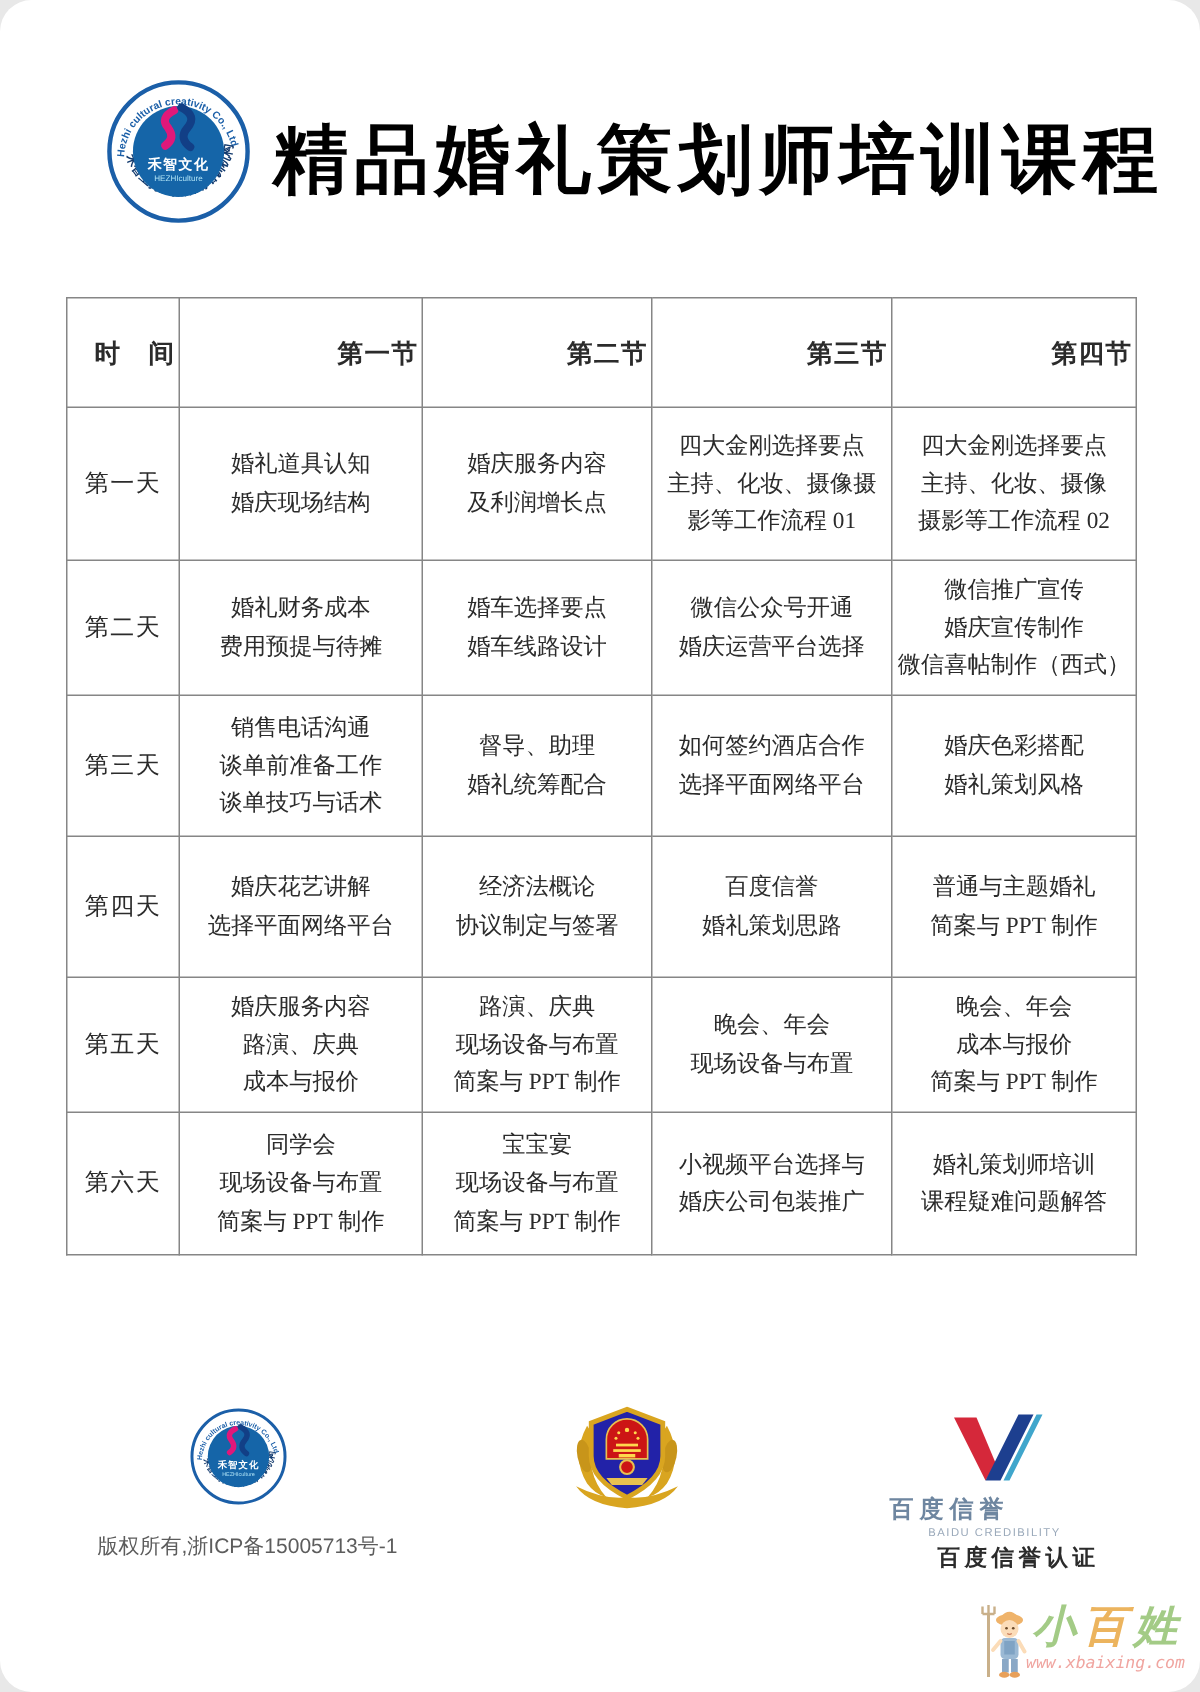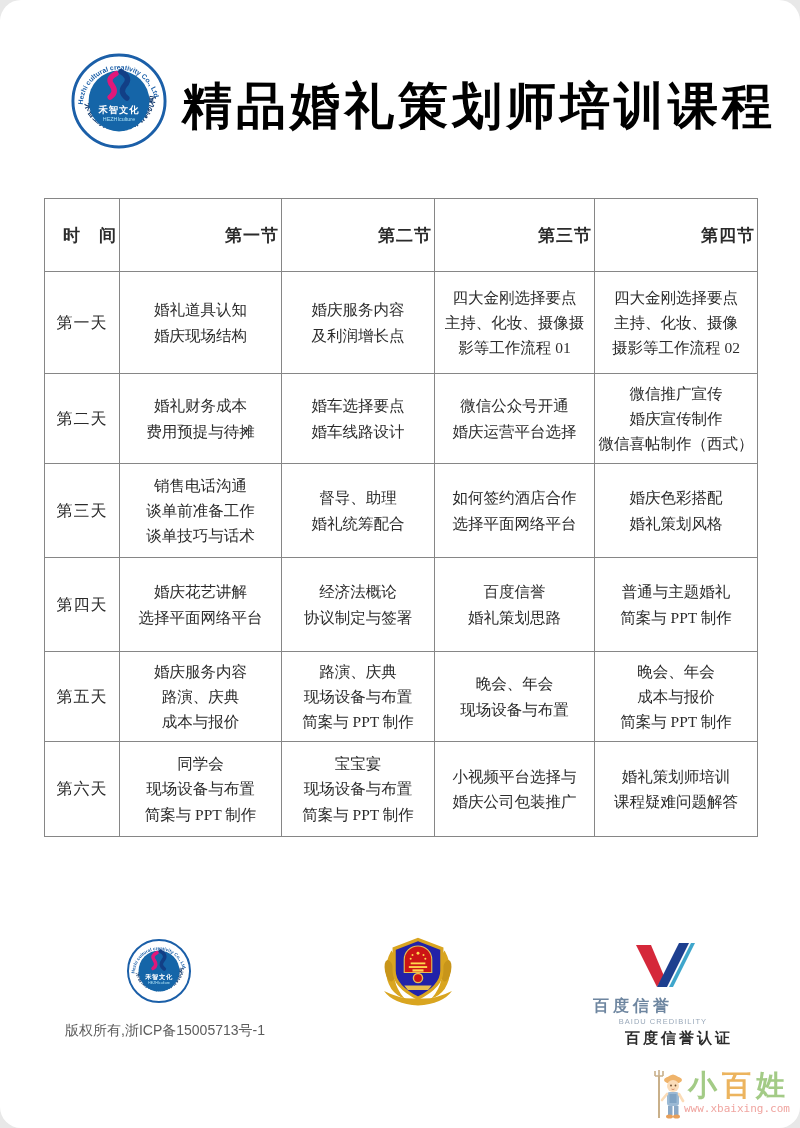--- a/index.html
+++ b/index.html
@@ -58,21 +58,21 @@
     position:absolute;left:593px;top:1017px;width:140px;text-align:center;
     font-family:"Liberation Sans","DejaVu Sans",sans-serif;
     font-size:7.5px;letter-spacing:1px;color:#9aa9ba;
   }
   .baidu-cert{
     position:absolute;left:593px;top:1029px;width:140px;text-align:right;
     font-family:"Liberation Sans","DejaVu Sans",sans-serif;
     font-size:15px;font-weight:bold;letter-spacing:3px;color:#2b2b2b;
   }
   
-  .wm{position:absolute;left:652px;top:1066px;width:148px;height:58px;}
+  .wm{position:absolute;left:652px;top:1066px;width:148px;height:58px;font-style:italic;}
   .wm-farmer{position:absolute;left:2px;top:2px;width:34px;height:52px;}
   .wm-brand{
     position:absolute;left:36px;top:2px;white-space:nowrap;
     font-family:"Liberation Sans","DejaVu Sans",sans-serif;
     font-weight:bold;font-size:29px;letter-spacing:5px;line-height:34px;
   }
   .wm-brand .g{color:#a3cb86;}
   .wm-brand .o{color:#ecb45e;}
   .wm-url{
     position:absolute;left:32px;top:36px;white-space:nowrap;

